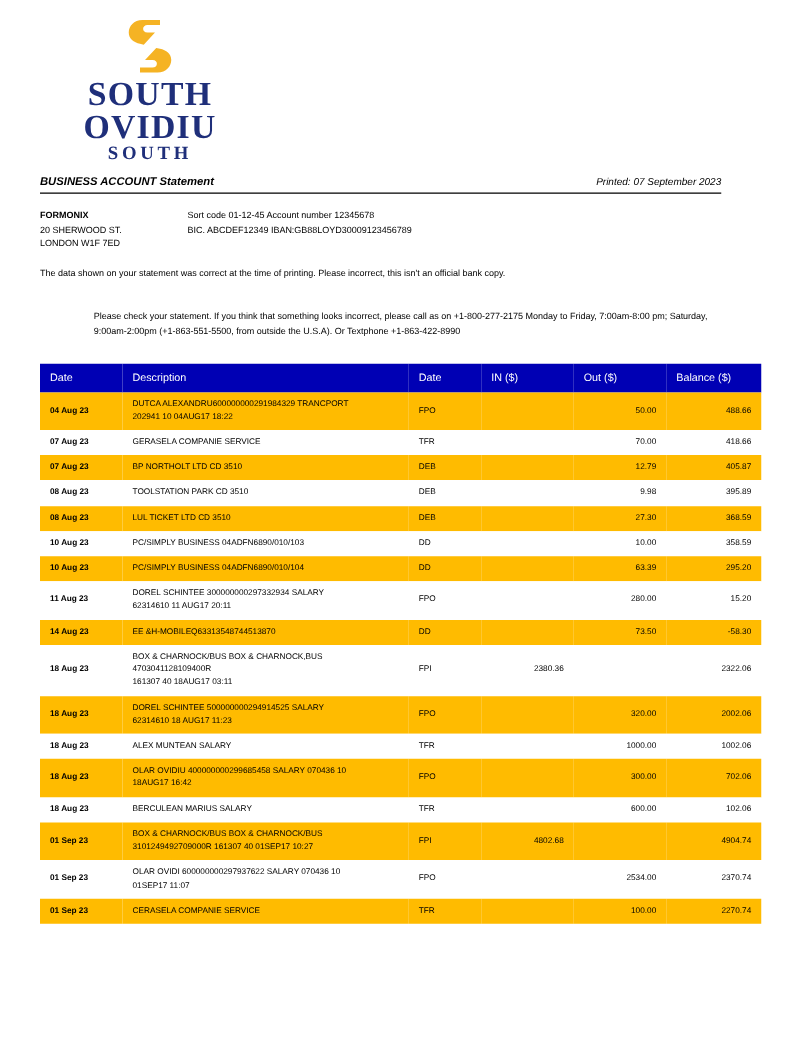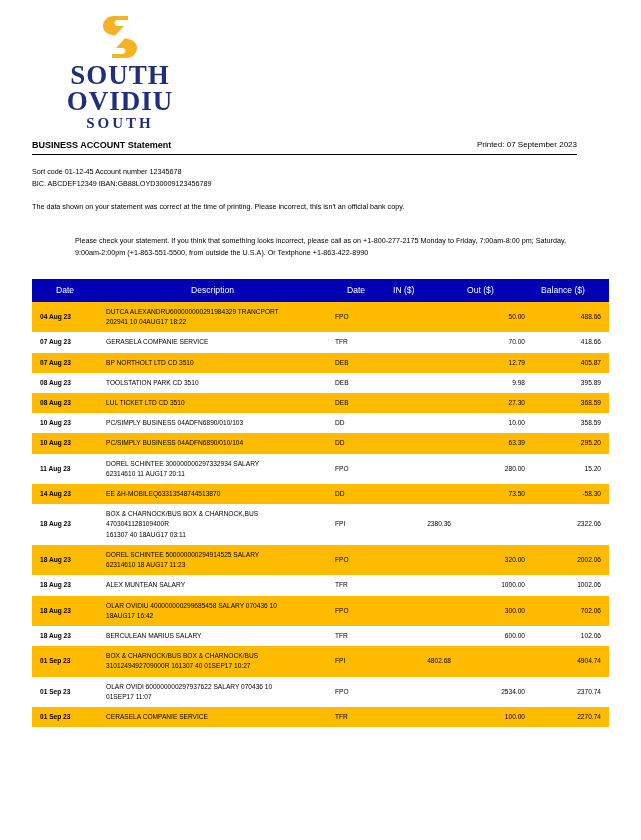--- a/index.html
+++ b/index.html
@@ -44,23 +44,24 @@
     line-height: 0.98;
   }
   .logo-south { font-size: 27px; display:block; }
   .logo-state { font-size: 27px; display:block; }
   .logo-bank  { font-size: 15px; display:block; letter-spacing: 3px; margin-top: 1px;}
 
   
   .title-row {
     display: flex;
     justify-content: space-between;
-    align-items: flex-start;
+    align-items: flex-end;
     font-size: 8.5px;
     padding-top: 18px;
+    font-style: italic;
   }
   .title-left { font-weight: bold; font-size: 9px; }
   .title-right { font-size: 8px; }
   .rule {
     border-bottom: 1.2px solid #000;
     margin-top: 4px;
   }
 
   
   .addr-wrap {
@@ -92,21 +93,21 @@
     width: 577px;
     border-collapse: collapse;
     table-layout: fixed;
   }
   .tbl thead th {
     background: #0000b4;
     color: #ffffff;
     font-size: 8.6px;
     font-weight: normal;
     padding: 6px 8px 7px 8px;
-    text-align: center;
+    text-align: left;
     vertical-align: middle;
   }
   .tbl thead th.num { text-align: left; }
 
   .col-date { width: 66px; }
   .col-desc { width: 229px; }
   .col-type { width: 58px; }
   .col-in   { width: 74px; }
   .col-out  { width: 74px; }
   .col-bal  { width: 76px; }
@@ -144,20 +145,25 @@
     </div>
   </div>
 
   <div class="title-row">
     <div class="title-left">BUSINESS ACCOUNT Statement</div>
     <div class="title-right">Printed: 07 September 2023</div>
   </div>
   <div class="rule"></div>
 
   <div class="addr-wrap">
+    <div class="addr-left">
+      <div class="name">FORMONIX</div>
+      <div>20 SHERWOOD ST.</div>
+      <div>LONDON W1F 7ED</div>
+    </div>
     <div class="addr-right">
       <div>Sort code 01-12-45  Account number 12345678</div>
       <div>BIC. ABCDEF12349   IBAN:GB88LOYD30009123456789</div>
     </div>
   </div>
 
   <div class="notice">The data shown on your statement was correct at the time of printing. Please incorrect, this isn't an official bank copy.</div>
   <div class="notice2">Please check your statement. If you think that something looks incorrect, please call as on +1-800-277-2175 Monday to Friday, 7:00am-8:00 pm; Saturday, 9:00am-2:00pm (+1-863-551-5500, from outside the U.S.A). Or Textphone  +1-863-422-8990</div>
 
   <table class="tbl">

